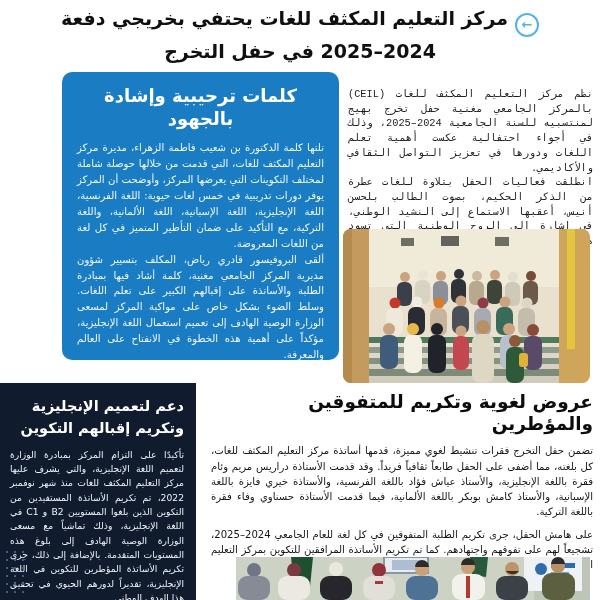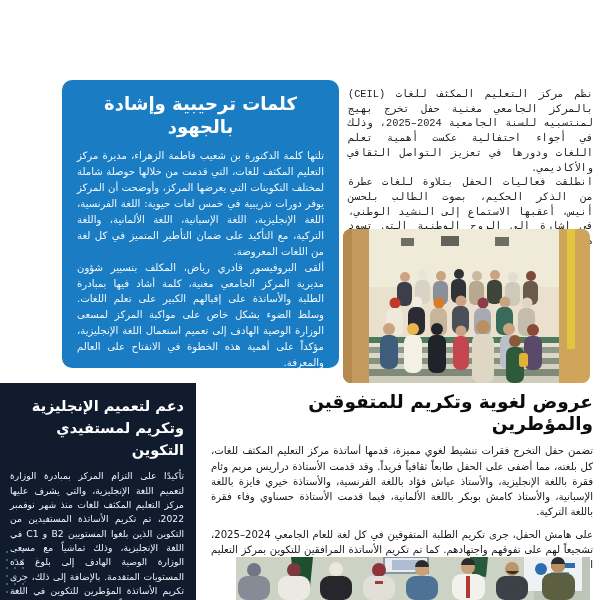--- a/index.html
+++ b/index.html
@@ -18,21 +18,21 @@
     vertical-align:-4px;margin-left:7px;
   }
   
   .intro{
     position:absolute;top:87px;left:348px;width:245px;
     font-size:10.3px;line-height:1.43;text-align:justify;color:#1c1c1c;
   }
   .intro p{margin:0;font-family:Liberation Mono, monospace;}
   
   .blue-box{
-    position:absolute;left:62px;top:80px;width:277px;height:288px;
+    position:absolute;left:62px;top:72px;width:277px;height:288px;
     background:#1a7dc4;border-radius:10px;color:#fff;
     padding:13px 15px;box-sizing:border-box;
   }
   .blue-box h2{margin:0 0 10px;font-size:18px;line-height:1.25;text-align:center;}
   .blue-box p{margin:0;font-size:10.1px;line-height:1.58;text-align:justify;color:#f2f8fd;}
   
   .photo1{position:absolute;left:343px;top:229px;width:247px;height:154px;border-radius:8px;overflow:hidden;}
   .photo2{position:absolute;left:236px;top:557px;width:354px;height:43px;overflow:hidden;}
   .photo1 svg,.photo2 svg{display:block;}
   
@@ -50,20 +50,24 @@
   
   .perf{position:absolute;left:211px;top:391px;width:382px;color:#141414;}
   .perf h2{margin:0 0 7px;font-size:18.5px;line-height:1.2;text-align:right;color:#0c0c0c;}
   .perf p{margin:8px 0 5px;font-size:10.1px;line-height:1.5;text-align:justify;}
 </style>
 </head>
 <body>
 
 <div class="page">
 
+  <div class="headline">
+    <span><span class="back-ic">←</span><span>مركز التعليم المكثف للغات يحتفي بخريجي دفعة</span></span><br>
+    <span>2024–2025 في حفل التخرج</span>
+  </div>
 
   <div class="intro">
     <p>نظم مركز التعليم المكثف للغات (CEIL) بالمركز الجامعي مغنية حفل تخرج بهيج لمنتسبيه للسنة الجامعية 2024–2025، وذلك في أجواء احتفالية عكست أهمية تعلم اللغات ودورها في تعزيز التواصل الثقافي والأكاديمي.</p>
     <p>انطلقت فعاليات الحفل بتلاوة للغات عطرة من الذكر الحكيم، بصوت الطالب بلحسن أنيس، أعقبها الاستماع إلى النشيد الوطني، في إشارة إلى الروح الوطنية التي تسود هذه المؤسسة التعليمية.</p>
   </div>
 
   <div class="blue-box">
     <h2>كلمات ترحيبية وإشادة بالجهود</h2>
     <p>تلتها كلمة الدكتورة بن شعيب فاطمة الزهراء، مديرة مركز التعليم المكثف للغات، التي قدمت من خلالها حوصلة شاملة لمختلف التكوينات التي يعرضها المركز، وأوضحت أن المركز يوفر دورات تدريبية في خمس لغات حيوية: اللغة الفرنسية، اللغة الإنجليزية، اللغة الإسبانية، اللغة الألمانية، واللغة التركية، مع التأكيد على ضمان التأطير المتميز في كل لغة من اللغات المعروضة.</p>
     <p>ألقى البروفيسور قادري رياض، المكلف بتسيير شؤون مديرية المركز الجامعي مغنية، كلمة أشاد فيها بمبادرة الطلبة والأساتذة على إقبالهم الكبير على تعلم اللغات. وسلط الضوء بشكل خاص على مواكبة المركز لمسعى الوزارة الوصية الهادف إلى تعميم استعمال اللغة الإنجليزية، مؤكداً على أهمية هذه الخطوة في الانفتاح على العالم والمعرفة.</p>
@@ -143,21 +147,21 @@
         <circle cx="140" cy="98" r="7" fill="#b98f63"></circle>
           <rect x="129" y="105" width="22" height="49" rx="8" fill="#ded7c4"></rect>
         <circle cx="172" cy="112" r="6" fill="#8a5a3a"></circle>
           <rect x="163" y="118" width="18" height="36" rx="7" fill="#2f5a3a"></rect>
         <rect x="176" y="124" width="9" height="14" rx="3" fill="#e0b23a"></rect>
       </g>
     </svg>
   </div>
 
   <div class="dark-box">
-    <h2>دعم لتعميم الإنجليزية وتكريم لمستفيدي التكوين</h2>
+    <h2>دعم لتعميم الإنجليزية وتكريم إقبالهم التكوين</h2>
     <p>تأكيدًا على التزام المركز بمبادرة الوزارة لتعميم اللغة الإنجليزية، والتي يشرف عليها مركز التعليم المكثف للغات منذ شهر نوفمبر 2022، تم تكريم الأساتذة المستفيدين من التكوين الذين بلغوا المستويين B2 و C1 في اللغة الإنجليزية، وذلك تماشياً مع مسعى الوزارة الوصية الهادف إلى بلوغ هذه المستويات المتقدمة. بالإضافة إلى ذلك، جرى تكريم الأساتذة المؤطرين للتكوين في اللغة الإنجليزية، تقديراً لدورهم الحيوي في تحقيق هذا الهدف الوطني.</p>
   </div>
   <div class="dots"></div>
 
   <div class="perf">
     <h2>عروض لغوية وتكريم للمتفوقين والمؤطرين</h2>
     <p>تضمن حفل التخرج فقرات تنشيط لغوي مميزة، قدمها أساتذة مركز التعليم المكثف للغات، كل بلغته، مما أضفى على الحفل طابعاً ثقافياً فريداً. وقد قدمت الأستاذة دراريس مريم وئام فقرة باللغة الإنجليزية، والأستاذ عياش فؤاد باللغة الفرنسية، والأستاذة خيري فايزة باللغة الإسبانية، والأستاذ كامش بوبكر باللغة الألمانية، فيما قدمت الأستاذة حسناوي وفاء فقرة باللغة التركية.</p>
     <p>على هامش الحفل، جرى تكريم الطلبة المتفوقين في كل لغة للعام الجامعي 2024–2025، تشجيعاً لهم على تفوقهم واجتهادهم. كما تم تكريم الأساتذة المرافقين للتكوين بمركز التعليم المكثف للغات خلال هذه السنة الجامعية، تقديراً لجهودهم في تعليم وتوجيه الطلبة.</p>
   </div>
 

